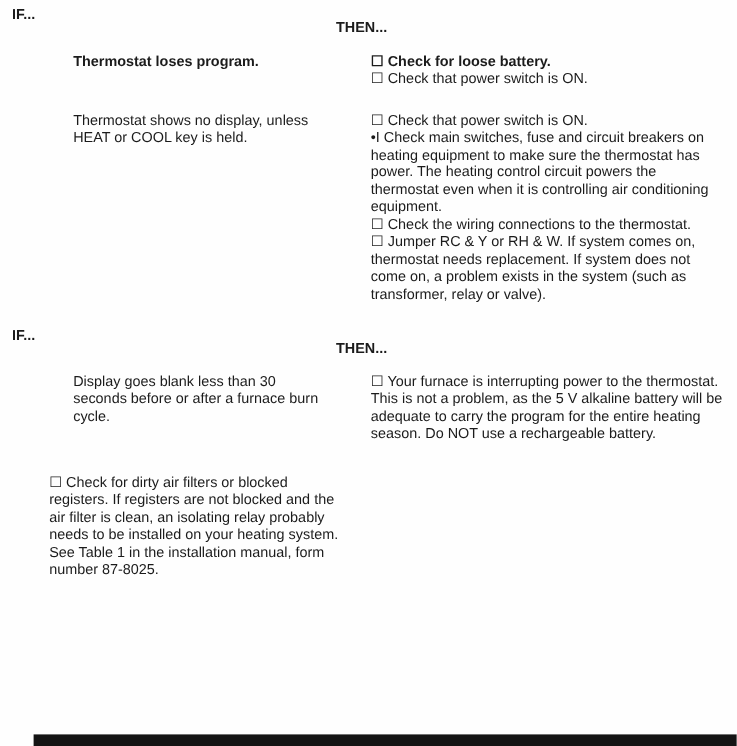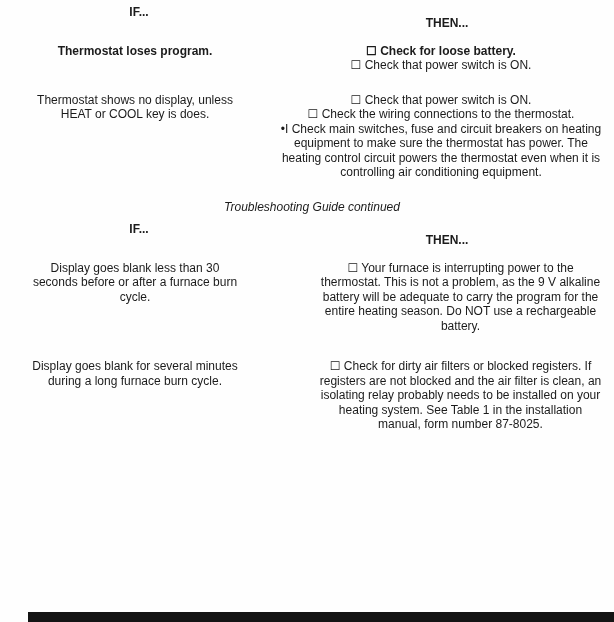--- a/index.html
+++ b/index.html
@@ -11,29 +11,28 @@
     position: relative;
     overflow: hidden;
   }
   .page {
     position: relative;
     width: 614px; height: 622px;
     padding-top: 5px;
     font-size: 12px;
     line-height: 14.5px;
     background: #fefefe;
-    text-align: center;
   }
   .thead, .trow {
     display: grid;
     grid-template-columns: 268px 1fr;
   }
   .thead { margin-bottom: 13px; }
-  .trow  { margin-bottom: 20px; }
-  .sec2 .trow { margin-bottom: 26px; gap: 39px; }
+  .trow  { margin-bottom: 20px; margin-left: 29px; }
+  .sec2 .trow { margin-bottom: 26px; }
   .cell-if-h  { font-weight: 700; padding-left: 10px; }
   .cell-then-h{ font-weight: 700; padding-left: 12px; margin-top: 11px; }
   .cell-if    { padding-left: 32px; padding-right: 30px; }
   .cell-then  { padding-left: 12px; padding-right: 12px; }
   .cell-then p { margin: 0; }
   .bold { font-weight: 700; }
   .page-number {
     margin: 32px 0 40px 287px;
   }
   .continued {
@@ -61,47 +60,46 @@
 
     <div class="trow">
       <div class="cell-if bold">Thermostat loses program.</div>
       <div class="cell-then">
         <p class="bold">☐ Check for loose battery.</p>
         <p>☐ Check that power switch is ON.</p>
       </div>
     </div>
 
     <div class="trow">
-      <div class="cell-if">Thermostat shows no display, unless HEAT or COOL key is does.</div>
+      <div class="cell-if">Thermostat shows no display, unless HEAT or COOL key is held.</div>
       <div class="cell-then">
         <p>☐ Check that power switch is ON.</p>
+        <p>•I Check main switches, fuse and circuit breakers on heating equipment to make sure the thermostat has power. The heating control circuit powers the thermostat even when it is controlling air conditioning equipment.</p>
         <p>☐ Check the wiring connections to the thermostat.</p>
-        <p>•I Check main switches, fuse and circuit breakers on heating equipment to make sure the thermostat has power. The heating control circuit powers the thermostat even when it is controlling air conditioning equipment.</p>
+        <p>☐ Jumper RC &amp; Y or RH &amp; W. If system comes on, thermostat needs replacement. If system does not come on, a problem exists in the system (such as transformer, relay or valve).</p>
       </div>
     </div>
   </div>
 
 
-  <div class="continued">Troubleshooting Guide continued</div>
 
   <div class="sec2">
     <div class="thead">
       <div class="cell-if-h">IF...</div>
       <div class="cell-then-h">THEN...</div>
     </div>
 
     <div class="trow">
       <div class="cell-if">Display goes blank less than 30 seconds before or after a furnace burn cycle.</div>
       <div class="cell-then">
-        <p>☐ Your furnace is interrupting power to the thermostat. This is not a problem, as the 9 V alkaline battery will be adequate to carry the program for the entire heating season. Do NOT use a rechargeable battery.</p>
+        <p>☐ Your furnace is interrupting power to the thermostat. This is not a problem, as the 5 V alkaline battery will be adequate to carry the program for the entire heating season. Do NOT use a rechargeable battery.</p>
       </div>
     </div>
 
     <div class="trow">
-      <div class="cell-if">Display goes blank for several minutes during a long furnace burn cycle.</div>
       <div class="cell-then">
         <p>☐ Check for dirty air filters or blocked registers. If registers are not blocked and the air filter is clean, an isolating relay probably needs to be installed on your heating system. See Table 1 in the installation manual, form number 87-8025.</p>
       </div>
     </div>
 
     <div class="trow">
     </div>
   </div>
 
   <div class="scan-bar"></div>

